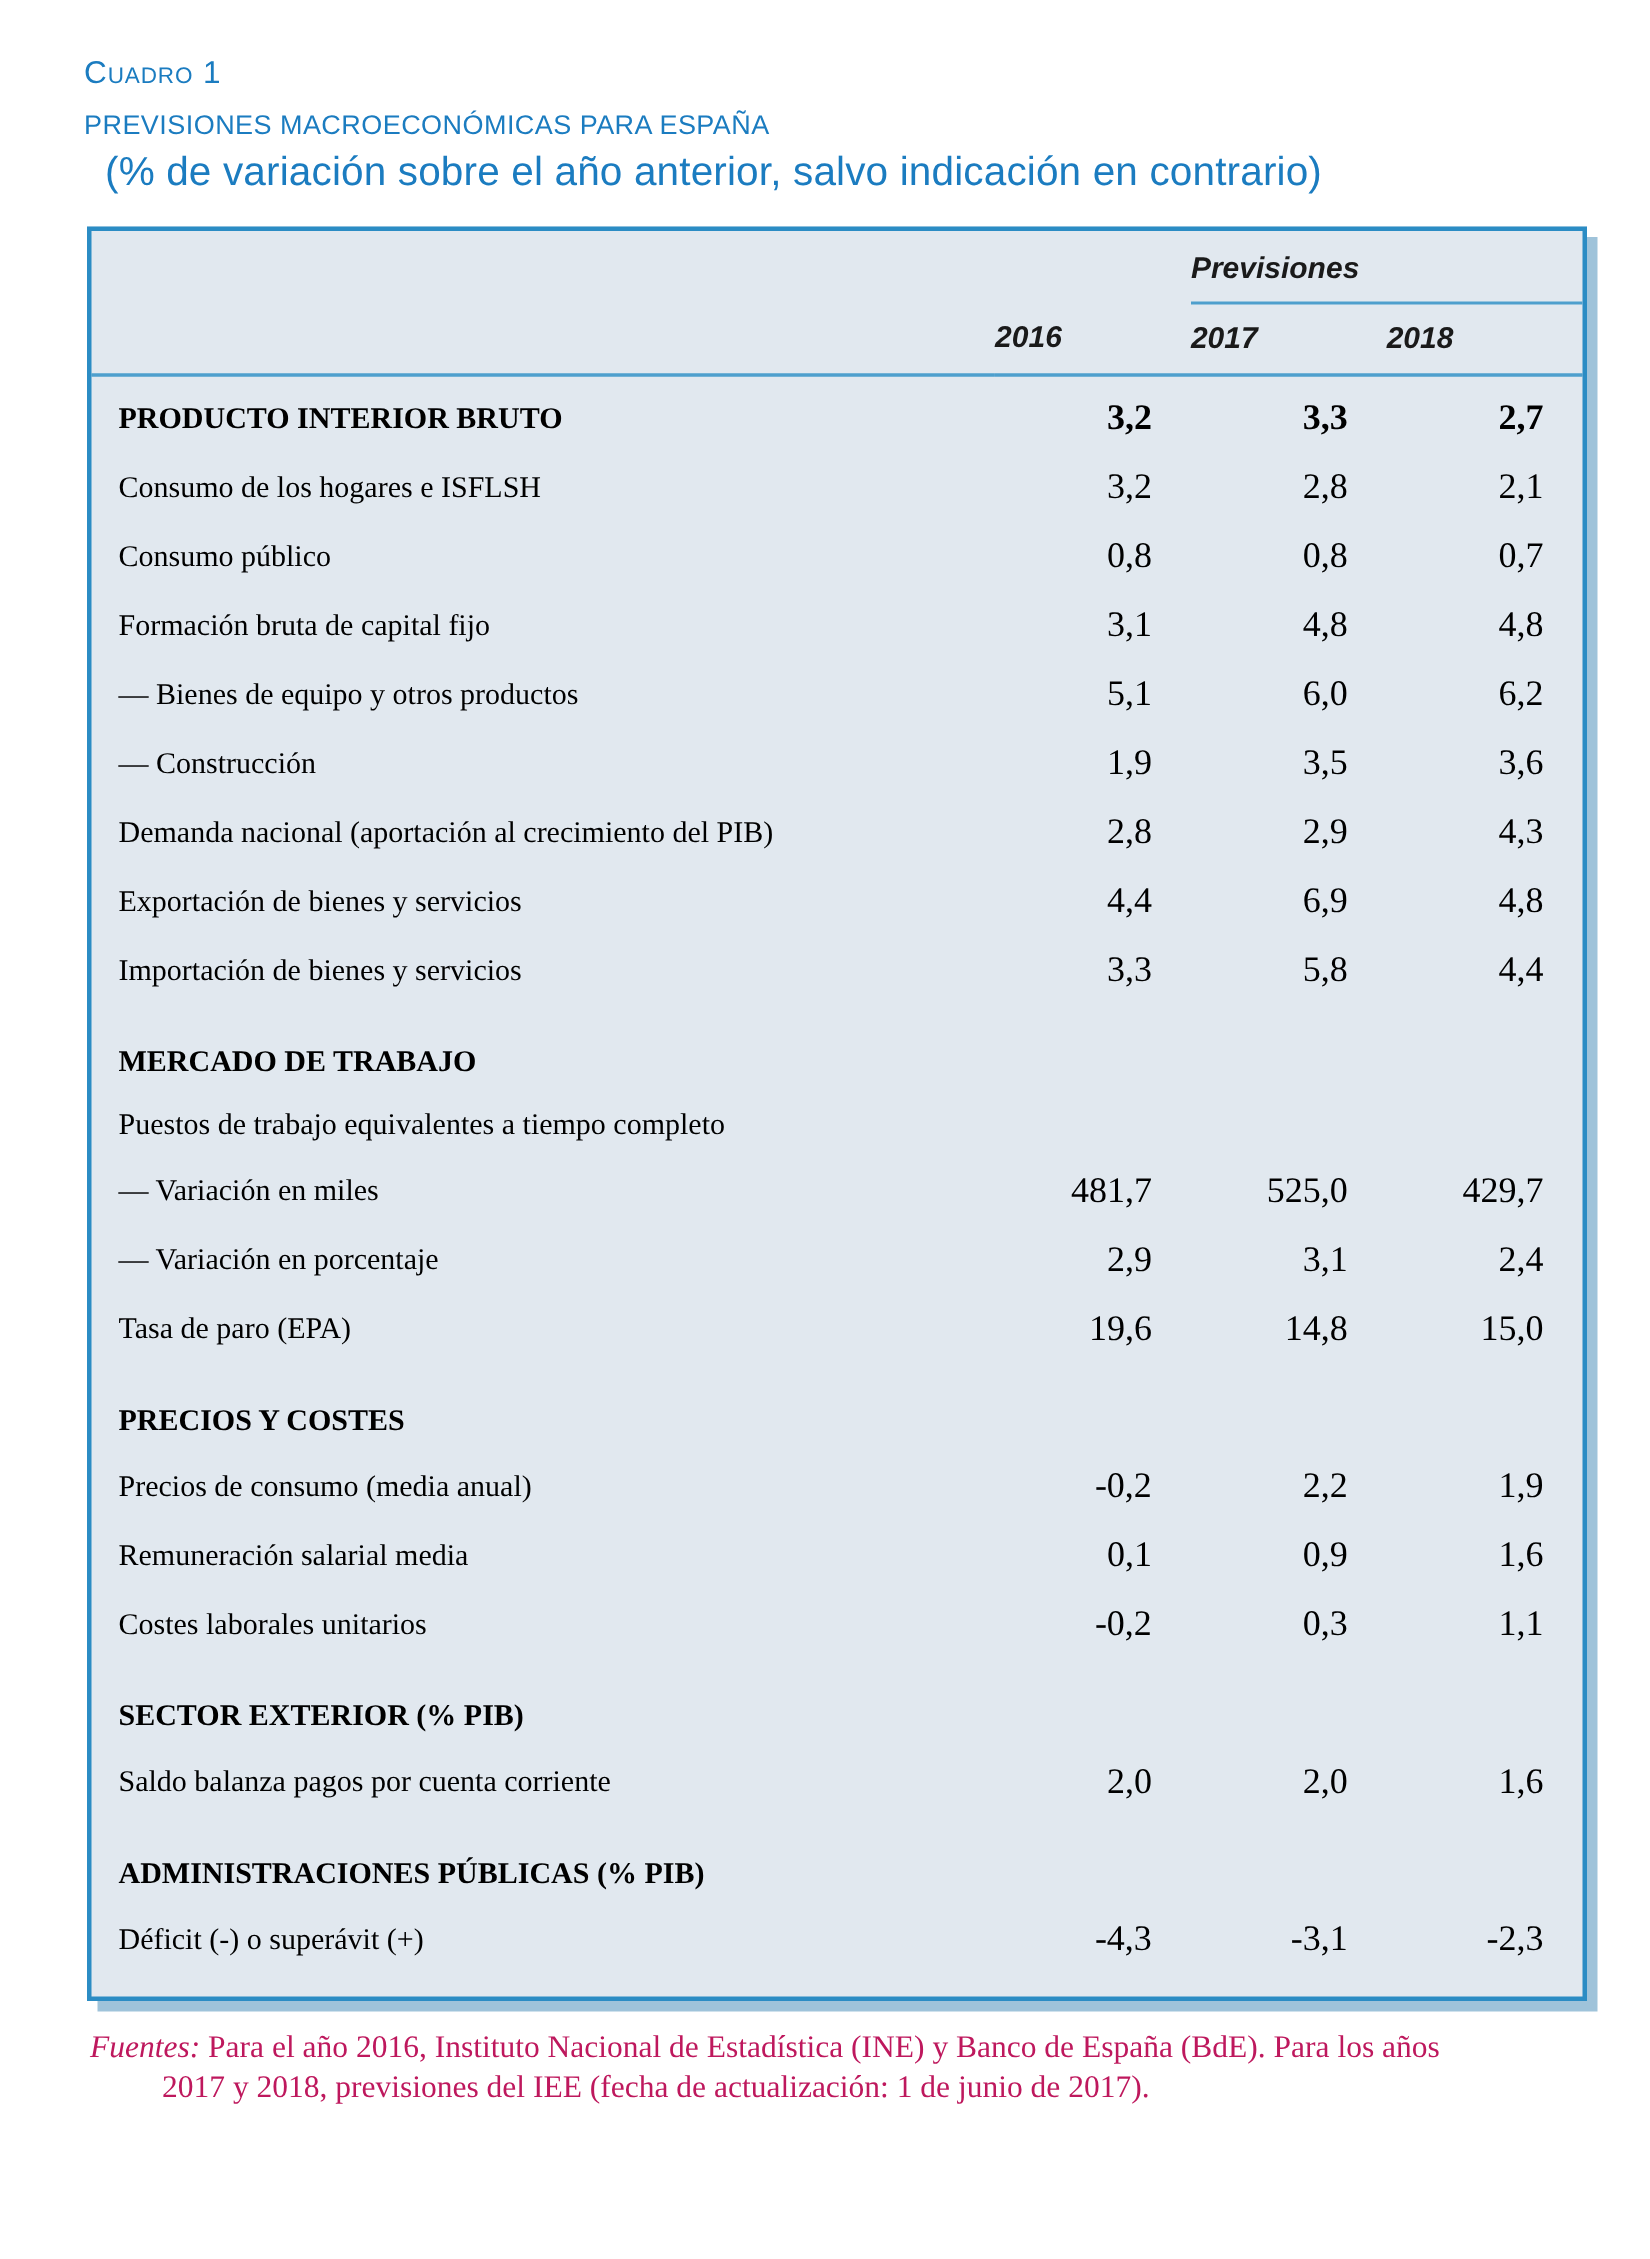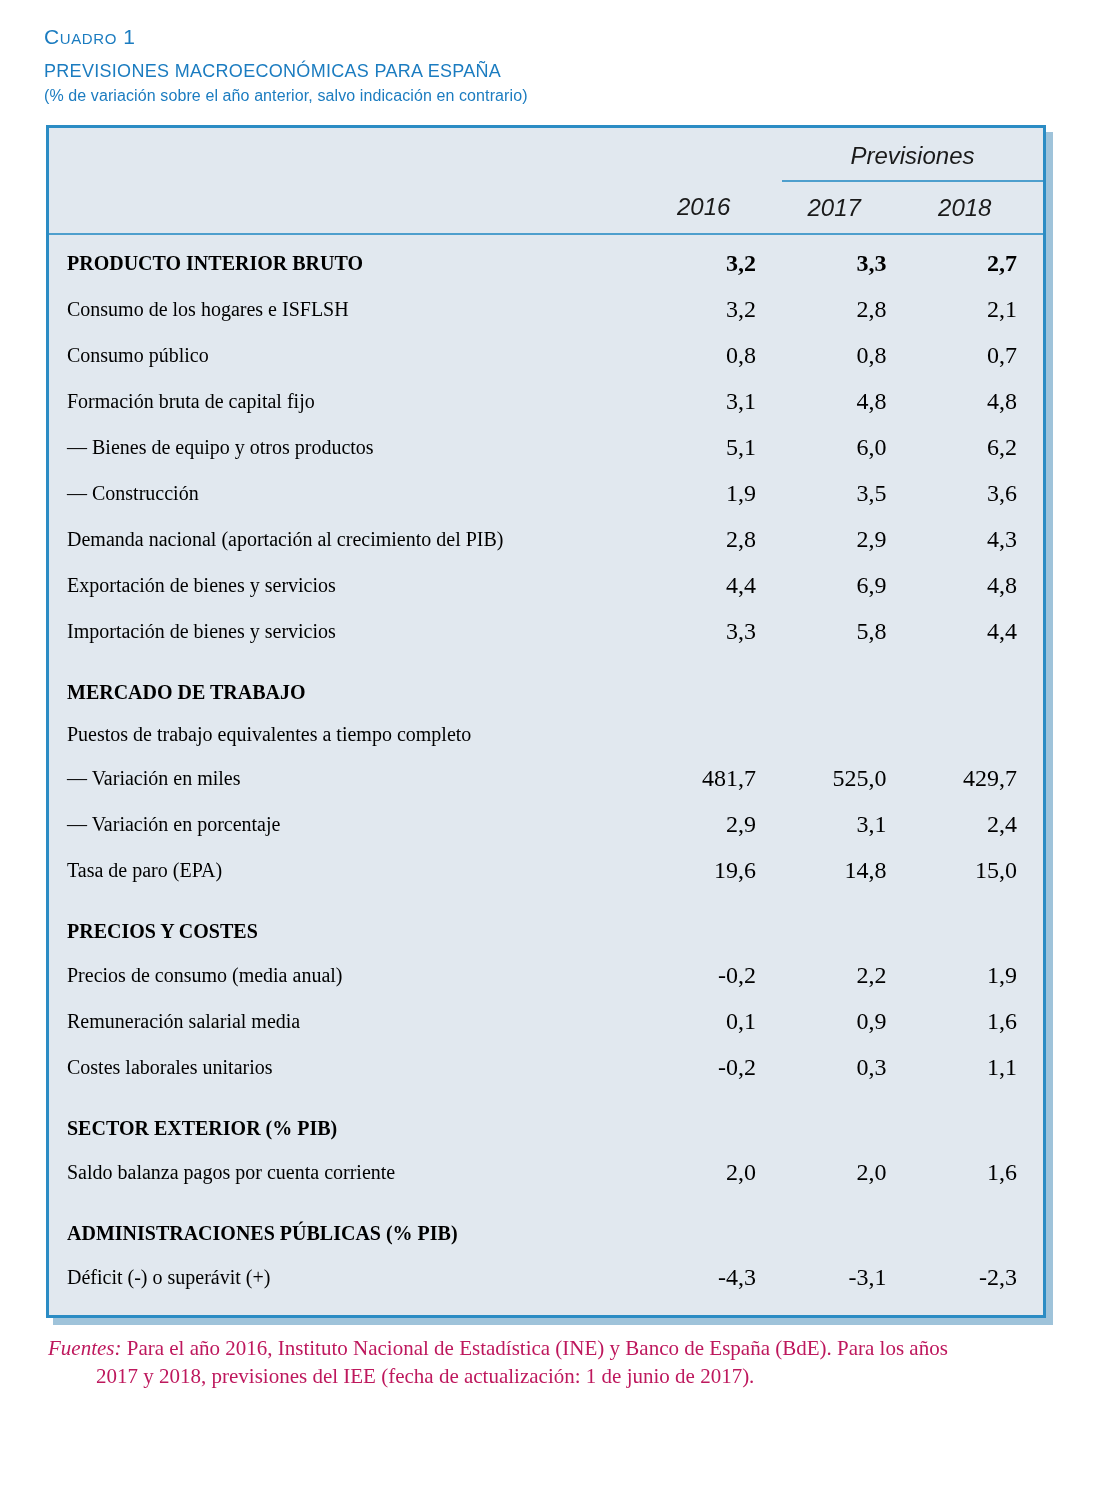--- a/index.html
+++ b/index.html
@@ -14,21 +14,21 @@
     font-family: "Liberation Serif", "DejaVu Serif", serif;
     color: #000000;
     overflow: hidden;
   }
 
   .page {
     position: relative;
     width: 1100px;
     height: 1506px;
     box-sizing: border-box;
-    padding: 0;
+    padding: 12px;
   }
 
   
   .titles {
     padding: 26px 0 0 44px;
   }
   .kicker {
     font-family: "Liberation Sans", "DejaVu Sans", sans-serif;
     font-size: 21px;
     font-variant: small-caps;
@@ -40,25 +40,25 @@
   .maintitle {
     font-family: "Liberation Sans", "DejaVu Sans", sans-serif;
     font-size: 18px;
     letter-spacing: 0.3px;
     color: #1b7cc0;
     line-height: 1.22;
     margin: 0;
   }
   .subtitle {
     font-family: "Liberation Sans", "DejaVu Sans", sans-serif;
-    font-size: 16px;
+    font-size: 27px;
     letter-spacing: 0.1px;
     color: #1b7cc0;
     line-height: 1.25;
-    margin: 3px 0 0 0;
+    margin: 3px 0 0 14px;
   }
 
   
   .table-shell {
     position: relative;
     margin: 19px 0 0 46px;
     width: 1000px;
   }
   .table-shadow {
     position: absolute;
@@ -84,24 +84,24 @@
     table-layout: fixed;
   }
   table.grid col.c-label { width: 600px; }
   table.grid col.c-y     { width: 130px; }
 
   
   .hdr-span,
   .hdr-year {
     font-family: "Liberation Sans", "DejaVu Sans", sans-serif;
     font-style: italic;
-    font-size: 24px;
+    font-size: 20px;
     color: #1a1a1a;
-    text-align: center;
-    font-weight: normal;
+    text-align: left;
+    font-weight: bold;
   }
   tr.row-prev th { padding: 14px 0 10px 0; }
   tr.row-prev th.prev-cell {
     border-bottom: 2px solid #4e9fcd;
   }
   tr.row-years th {
     padding: 12px 0 11px 0;
   }
   tr.row-years th.rule {
     border-bottom: 2px solid #4e9fcd;

